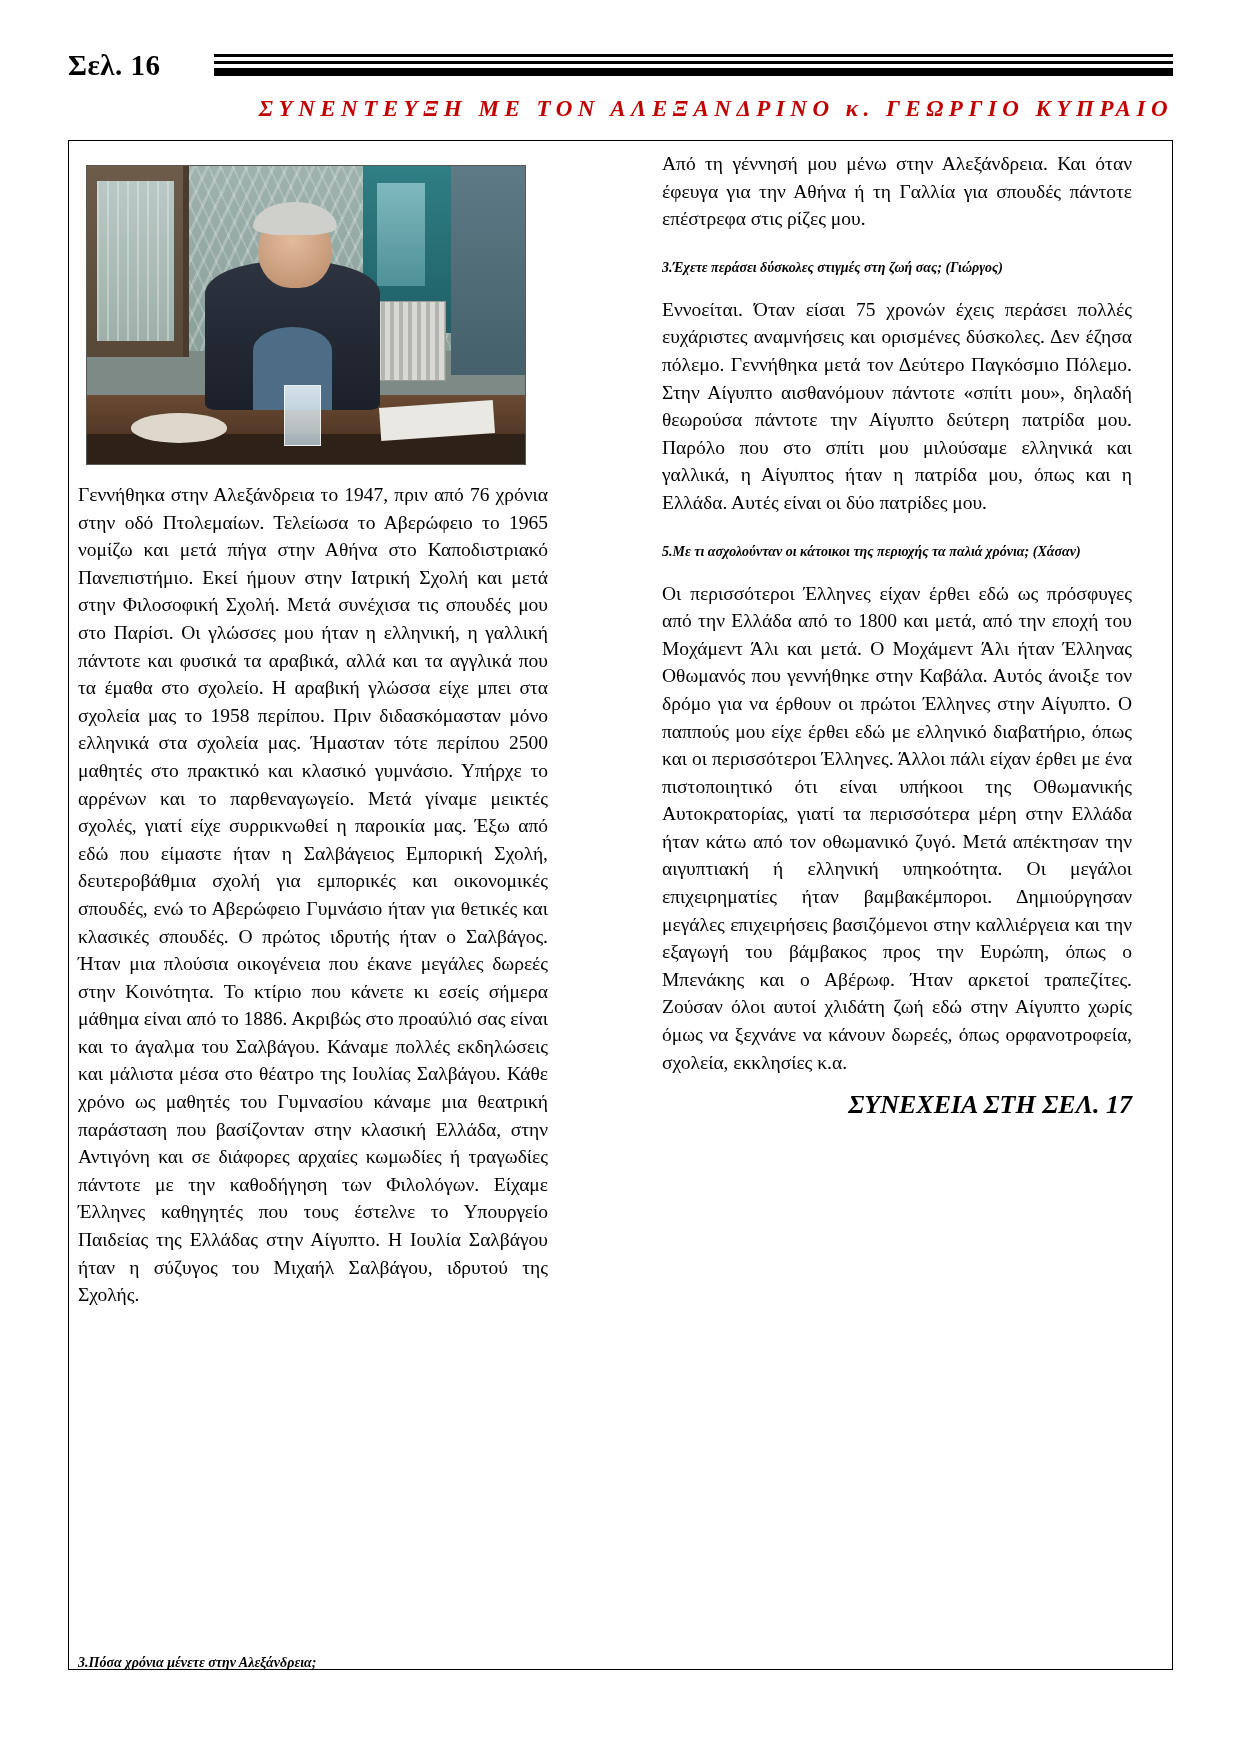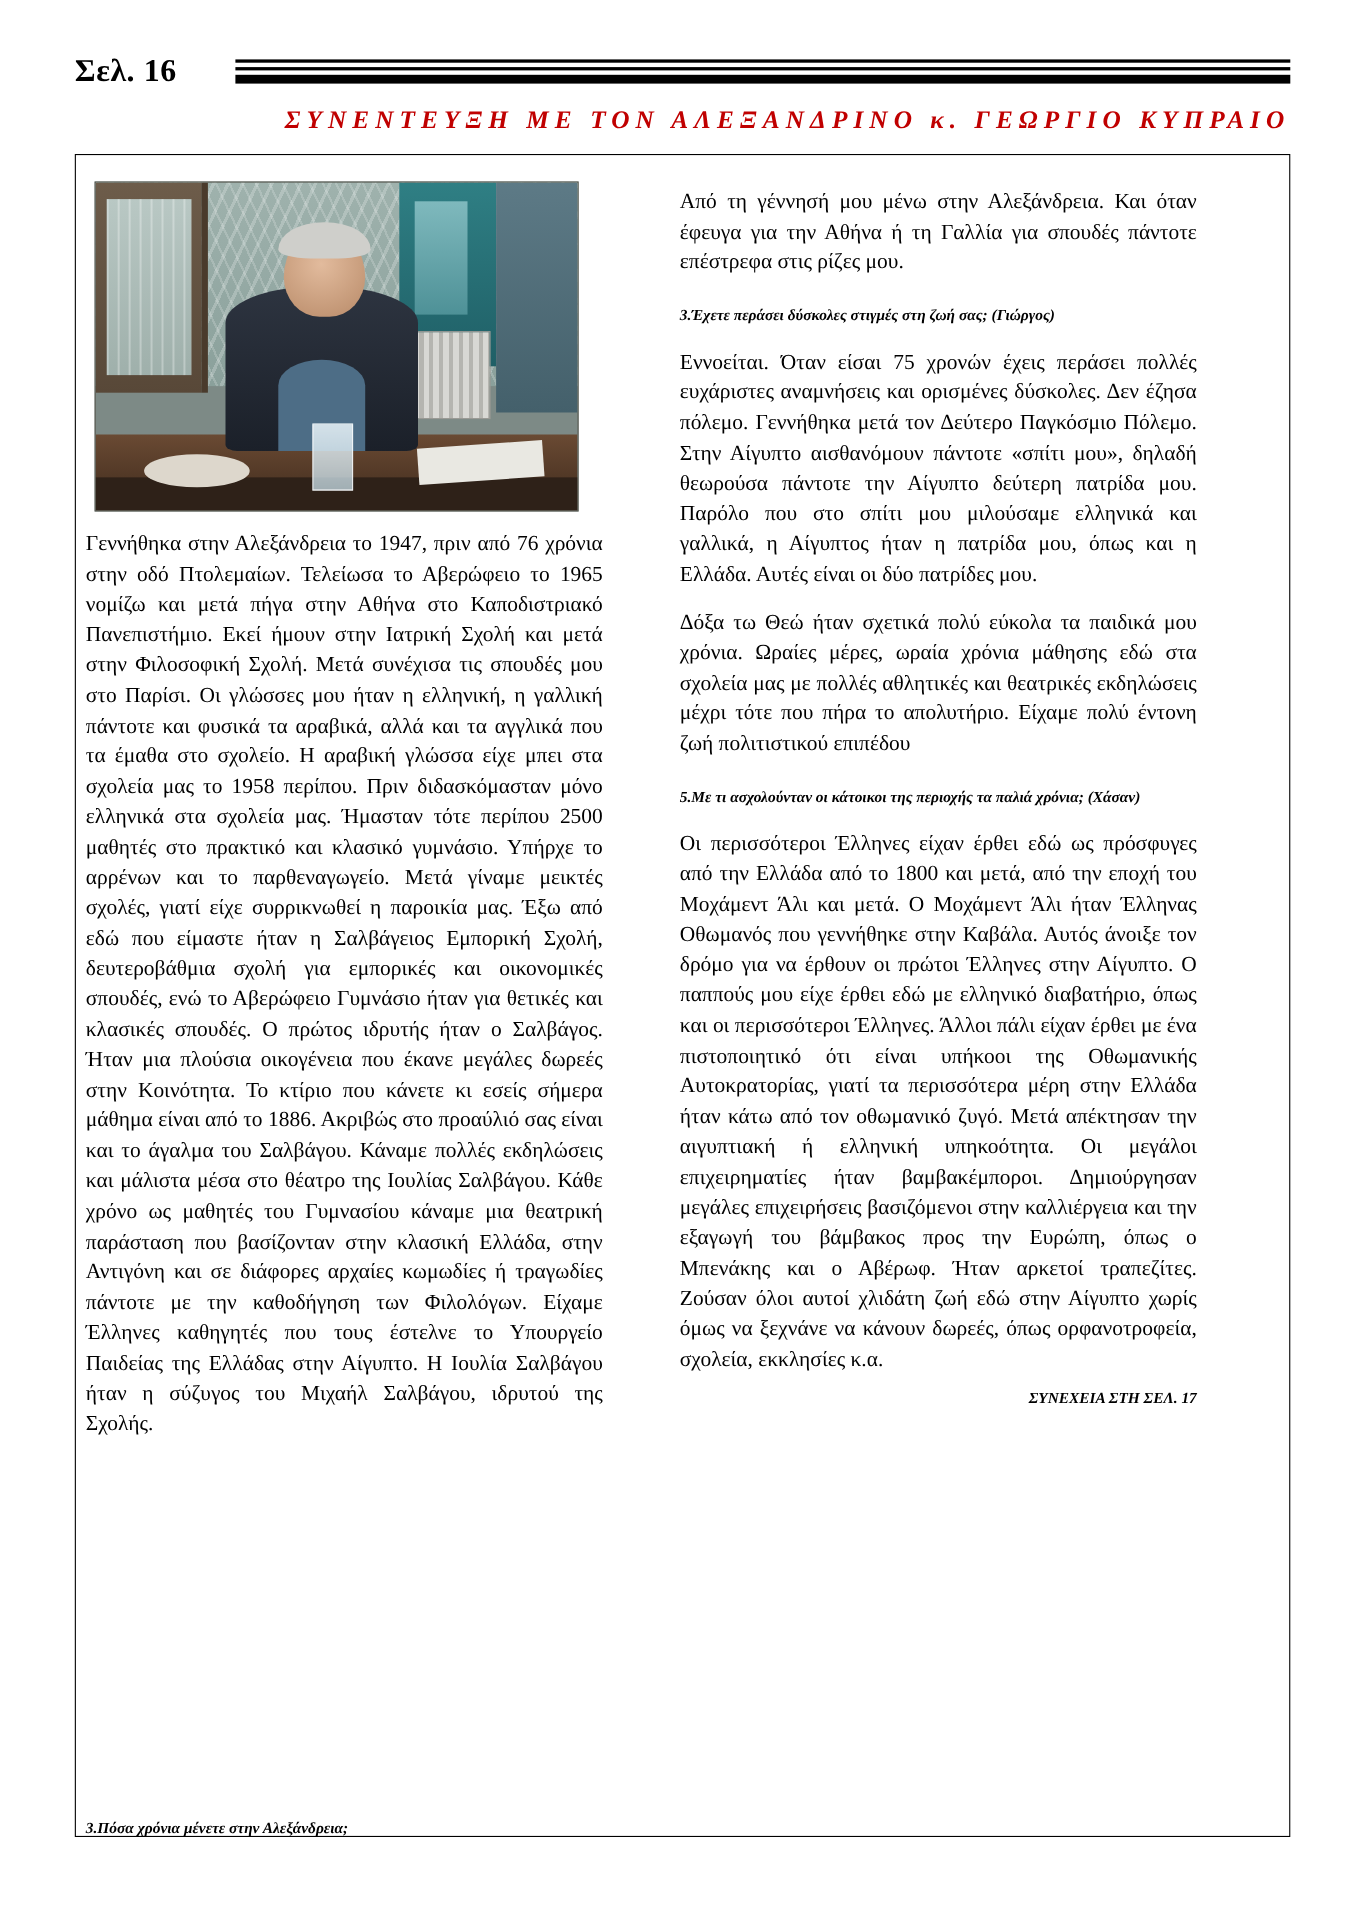--- a/index.html
+++ b/index.html
@@ -101,21 +101,21 @@
     width: 1085px;
     height: 1510px;
   }
 
   .col {
     position: absolute;
     top: 0;
     width: 470px;
   }
   .col-left { left: 0; }
-  .col-right { left: 540px; margin-top: 20px; }
+  .col-right { left: 584px; }
 
   
   .photo {
     position: relative;
     width: 440px;
     height: 300px;
     margin: 15px 0 0 8px;
     border: 1px solid #5a5a52;
     box-sizing: border-box;
     overflow: hidden;
@@ -224,21 +224,21 @@
     text-align: justify;
     text-justify: inter-word;
     margin: 16px 0 0 0;
     hyphens: none;
   }
   .a.first { margin-top: 0; }
   .cont {
     font-family: "Liberation Serif", serif;
     font-style: italic;
     font-weight: bold;
-    font-size: 14px;
+    font-size: 26px;
     text-align: right;
     margin-top: 14px;
   }
   .q.bottom-left {
     position: absolute;
     left: 0;
     bottom: 0;
     width: 470px;
     margin: 0;
   }
@@ -287,20 +287,19 @@
 
         <div class="a">Γεννήθηκα στην Αλεξάνδρεια το 1947, πριν από 76 χρόνια στην οδό Πτολεμαίων. Τελείωσα το Αβερώφειο το 1965 νομίζω και μετά πήγα στην Αθήνα στο Καποδιστριακό Πανεπιστήμιο. Εκεί ήμουν στην Ιατρική Σχολή και μετά στην Φιλοσοφική Σχολή.  Μετά συνέχισα τις σπουδές μου στο Παρίσι. Οι γλώσσες μου ήταν η ελληνική, η γαλλική πάντοτε και φυσικά τα αραβικά, αλλά και τα αγγλικά που τα έμαθα στο σχολείο. Η αραβική γλώσσα είχε μπει στα σχολεία μας το 1958 περίπου. Πριν διδασκόμασταν μόνο ελληνικά στα σχολεία μας. Ήμασταν τότε περίπου 2500 μαθητές στο πρακτικό και κλασικό γυμνάσιο. Υπήρχε το αρρένων και το παρθεναγωγείο. Μετά γίναμε μεικτές σχολές, γιατί είχε συρρικνωθεί η παροικία μας. Έξω από εδώ που είμαστε ήταν η Σαλβάγειος Εμπορική Σχολή, δευτεροβάθμια σχολή για εμπορικές και οικονομικές σπουδές, ενώ το Αβερώφειο Γυμνάσιο ήταν για θετικές και κλασικές σπουδές. Ο πρώτος ιδρυτής ήταν ο Σαλβάγος. Ήταν μια πλούσια οικογένεια που έκανε μεγάλες δωρεές στην Κοινότητα. Το κτίριο που κάνετε κι εσείς σήμερα μάθημα είναι από το 1886. Ακριβώς στο προαύλιό σας είναι και το άγαλμα του Σαλβάγου. Κάναμε πολλές εκδηλώσεις και μάλιστα μέσα στο θέατρο της Ιουλίας Σαλβάγου. Κάθε χρόνο ως μαθητές του Γυμνασίου κάναμε μια θεατρική παράσταση που βασίζονταν στην κλασική Ελλάδα, στην Αντιγόνη και σε διάφορες αρχαίες κωμωδίες ή τραγωδίες πάντοτε με την καθοδήγηση των Φιλολόγων. Είχαμε Έλληνες καθηγητές που τους έστελνε το Υπουργείο Παιδείας της Ελλάδας στην Αίγυπτο. Η Ιουλία Σαλβάγου ήταν η σύζυγος του Μιχαήλ Σαλβάγου, ιδρυτού της Σχολής.</div>
         <div class="q bottom-left">3.Πόσα χρόνια μένετε στην Αλεξάνδρεια;</div>
       </div>
     </div>
 
     <div class="col col-right">
       <div class="a first">Από τη γέννησή μου μένω στην Αλεξάνδρεια. Και όταν έφευγα για την Αθήνα ή τη Γαλλία για σπουδές πάντοτε επέστρεφα στις ρίζες μου.</div>
       <div class="q">3.Έχετε περάσει δύσκολες στιγμές στη ζωή σας; (Γιώργος)</div>
       <div class="a">Εννοείται. Όταν είσαι 75 χρονών έχεις περάσει πολλές ευχάριστες αναμνήσεις και ορισμένες δύσκολες. Δεν έζησα πόλεμο. Γεννήθηκα μετά τον Δεύτερο Παγκόσμιο Πόλεμο. Στην Αίγυπτο αισθανόμουν πάντοτε «σπίτι μου», δηλαδή θεωρούσα πάντοτε την Αίγυπτο δεύτερη πατρίδα μου. Παρόλο που στο σπίτι μου μιλούσαμε ελληνικά και γαλλικά, η Αίγυπτος ήταν η πατρίδα μου, όπως και η Ελλάδα. Αυτές είναι οι δύο πατρίδες μου.</div>
-      <div class="a">Δόξα τω Θεώ ήταν σχετικά πολύ εύκολα τα παιδικά μου χρόνια. Ωραίες μέρες, ωραία χρόνια μάθησης εδώ στα σχολεία μας με πολλές αθλητικές και θεατρικές εκδηλώσεις μέχρι τότε που πήρα το απολυτήριο. Είχαμε πολύ έντονη ζωή πολιτιστικού επιπέδου</div>
       <div class="q">5.Με τι ασχολούνταν οι κάτοικοι της περιοχής τα παλιά χρόνια; (Χάσαν)</div>
       <div class="a">Οι περισσότεροι Έλληνες είχαν έρθει εδώ ως πρόσφυγες από την Ελλάδα από το 1800 και μετά, από την εποχή του Μοχάμεντ Άλι και μετά. Ο Μοχάμεντ Άλι ήταν Έλληνας Οθωμανός που γεννήθηκε στην Καβάλα. Αυτός άνοιξε τον δρόμο για να έρθουν οι πρώτοι Έλληνες στην Αίγυπτο. Ο παππούς μου είχε έρθει εδώ με ελληνικό διαβατήριο, όπως και οι περισσότεροι Έλληνες. Άλλοι πάλι είχαν έρθει με ένα πιστοποιητικό ότι είναι υπήκοοι της Οθωμανικής Αυτοκρατορίας, γιατί τα περισσότερα μέρη στην Ελλάδα ήταν κάτω από τον οθωμανικό ζυγό. Μετά απέκτησαν την αιγυπτιακή ή ελληνική υπηκοότητα. Οι μεγάλοι επιχειρηματίες ήταν βαμβακέμποροι. Δημιούργησαν μεγάλες επιχειρήσεις βασιζόμενοι στην καλλιέργεια και την εξαγωγή του βάμβακος προς την Ευρώπη, όπως ο Μπενάκης και ο Αβέρωφ. Ήταν αρκετοί τραπεζίτες. Ζούσαν όλοι αυτοί χλιδάτη ζωή εδώ στην Αίγυπτο χωρίς όμως να ξεχνάνε να κάνουν δωρεές, όπως ορφανοτροφεία, σχολεία, εκκλησίες κ.α.</div>
       <div class="cont">ΣΥΝΕΧΕΙΑ ΣΤΗ ΣΕΛ. 17</div>
     </div>
 
   </div>
 </div>
 
 </body></html>

